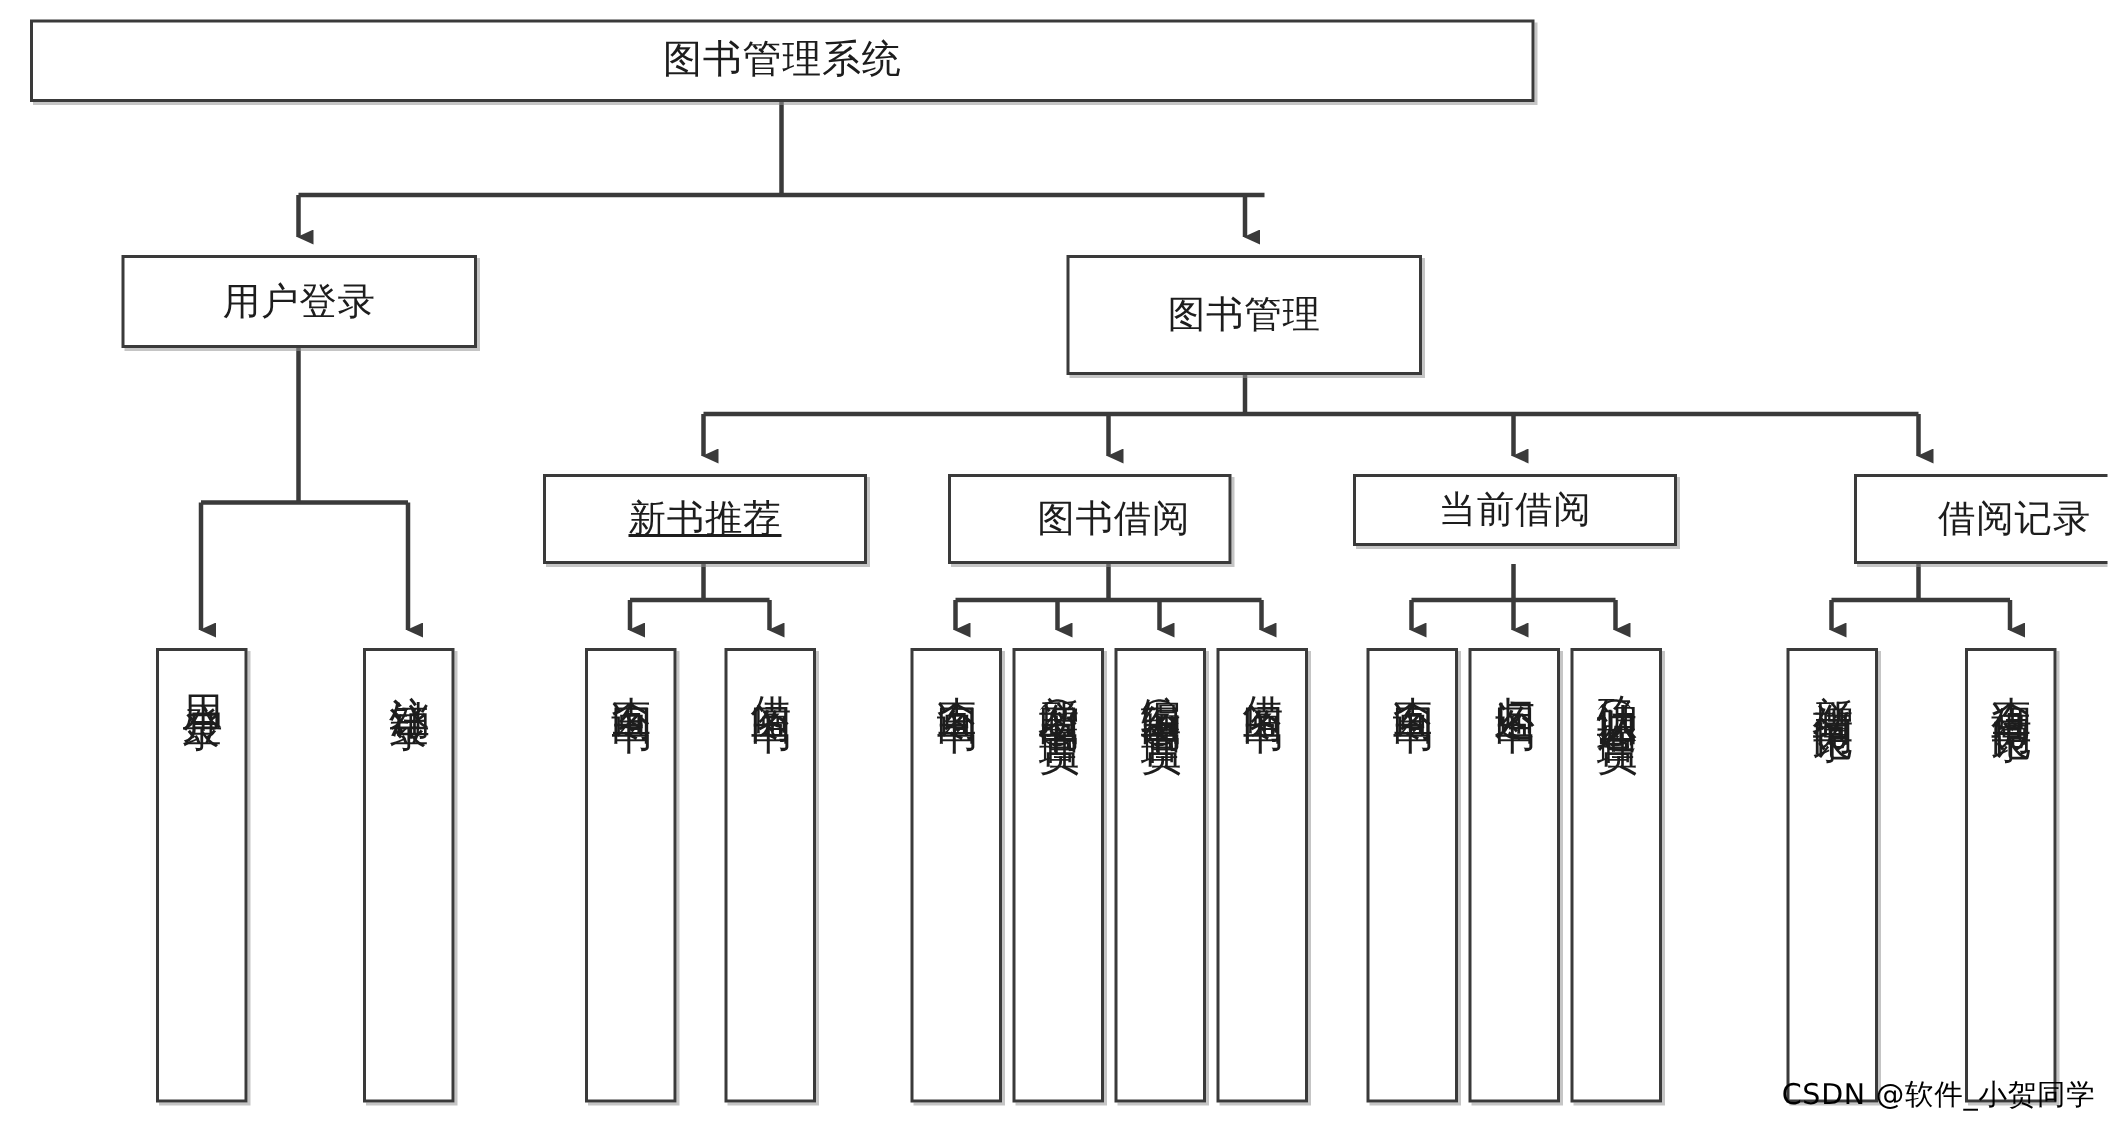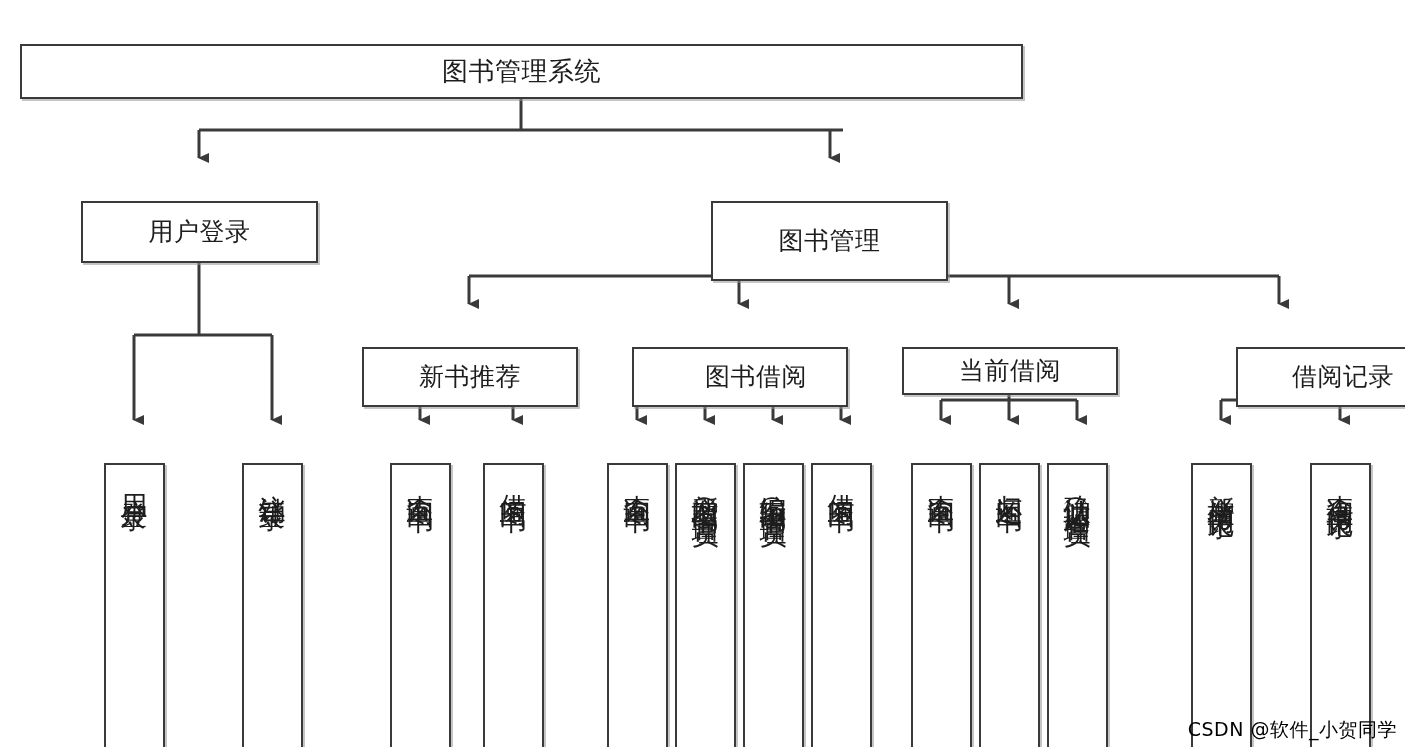--- a/index.html
+++ b/index.html
@@ -13,21 +13,20 @@
 
   .node{
     position:absolute;
     box-sizing:border-box;
     background:#ffffff;
     border:2px solid #3a3a3a;
     box-shadow:2px 2px 0 rgba(150,150,150,.55);
     display:flex;align-items:center;justify-content:center;
     color:#1d1d1d;
     z-index:3;
-    margin-top:31px;
   }
   .node .lbl{
     display:block;
     text-align:center;
     line-height:1.12;
     white-space:nowrap;
     letter-spacing:.5px;
   }
   
   .node.horiz .lbl{font-size:25px;}
@@ -120,25 +119,25 @@
   </div>
 
   <div class="node horiz" style="left:81px;top:170px;width:237px;height:62px;">
     <span class="lbl">用户登录</span>
   </div>
 
   <div class="node horiz" style="left:711px;top:170px;width:237px;height:80px;">
     <span class="lbl">图书管理</span>
   </div>
 
-  <div class="node horiz" style="left:362px;top:316px;width:216px;height:60px;">
+  <div class="node horiz" style="left:362px;top:316px;width:216px;height:60px;text-decoration:underline;">
     <span class="lbl">新书推荐</span>
   </div>
 
-  <div class="node horiz" style="left:632px;top:316px;width:216px;height:60px;padding-left:32px;">
+  <div class="node horiz" style="left:632px;top:316px;width:189px;height:60px;padding-left:32px;">
     <span class="lbl">图书借阅</span>
   </div>
 
   <div class="node horiz" style="left:902px;top:316px;width:216px;height:48px;">
     <span class="lbl">当前借阅</span>
   </div>
 
   <div class="node horiz" style="left:1236px;top:316px;width:214px;height:60px;">
     <span class="lbl">借阅记录</span>
   </div>

